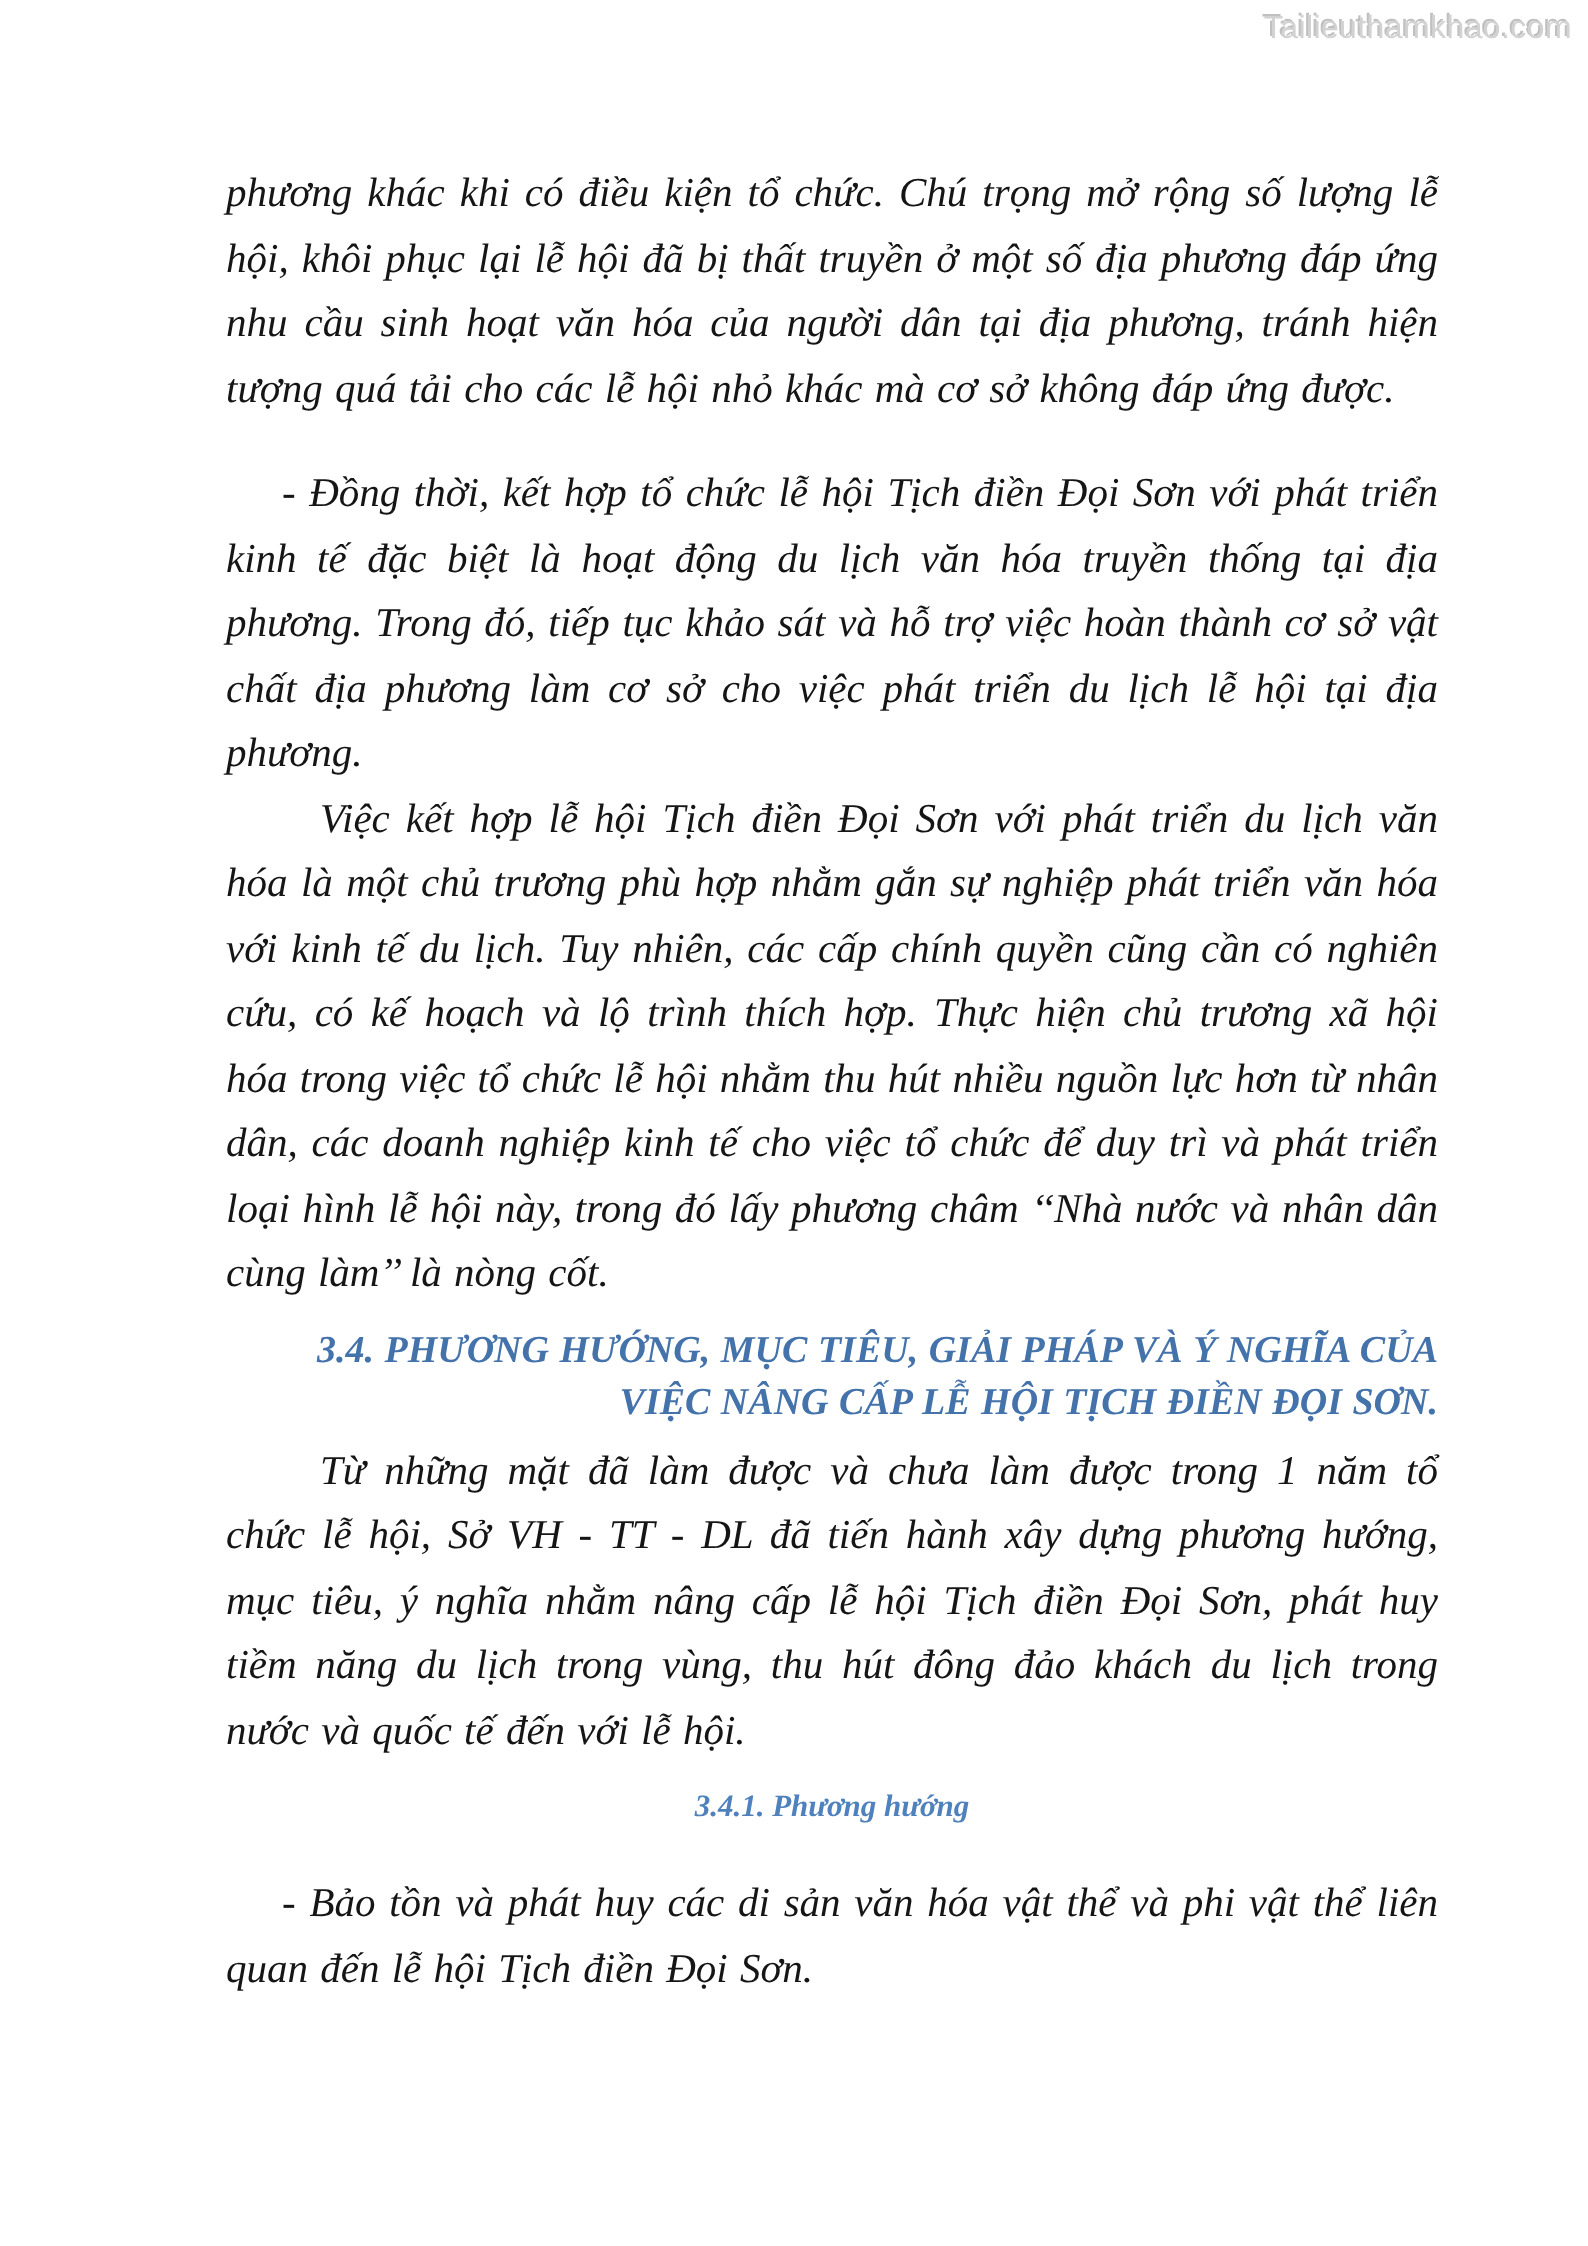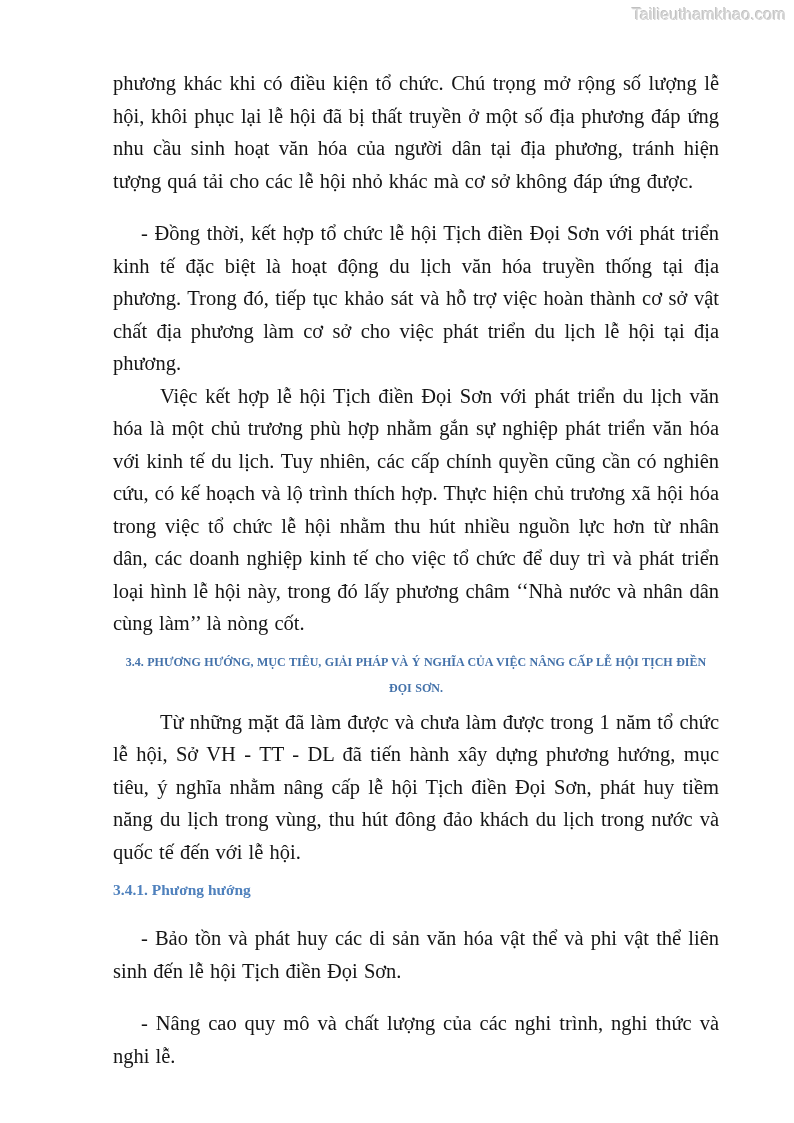--- a/index.html
+++ b/index.html
@@ -23,48 +23,49 @@
     font-family: "Liberation Sans", "DejaVu Sans", sans-serif;
     font-size: 16px;
     color: #d2d2d2;
     text-shadow: 1px 1px 0 #ffffff, -1px -1px 0 #c0c0c0;
     letter-spacing: 0.2px;
     user-select: none;
   }
   .content {
     position: absolute;
     left: 113px;
-    top: 67px;
+    top: 81px;
     width: 606px;
+    font-style: italic;
   }
   .para {
     margin: 0;
     font-size: 20.5px;
     line-height: 32.5px;
     text-align: justify;
     word-spacing: 1px;
   }
   .indent-dash   { text-indent: 28px; margin-top: 20px; }
   .indent-full   { text-indent: 47px; }
   .section-heading {
     margin: 9px 0 5px 0;
-    font-size: 12px;
+    font-size: 19px;
     line-height: 26px;
     font-weight: bold;
     color: var(--heading-color, #4472aa);
-    text-align: center;
+    text-align: right;
     word-spacing: 0.5px;
   }
   .subsection-heading {
     margin: 10px 0 2px 0;
     font-size: 15.5px;
     line-height: 24px;
     font-weight: bold;
     color: var(--subheading-color, #4f81bd);
-    text-align: left;
+    text-align: center;
   }
 </style>
 </head>
 <body>
 
 <div class="page" style="--page-bg: #ffffff; --text-color: #151515; --heading-color: #4472aa; --subheading-color: #4f81bd;">
 
   <div class="watermark">Tailieuthamkhao.com</div>
 
   <div class="content">
@@ -74,19 +75,18 @@
     <p class="para indent-dash">- Đồng thời, kết hợp tổ chức lễ hội Tịch điền Đọi Sơn với phát triển kinh tế đặc biệt là hoạt động du lịch văn hóa truyền thống tại địa phương. Trong đó, tiếp tục khảo sát và hỗ trợ việc hoàn thành cơ sở vật chất địa phương làm cơ sở cho việc phát triển du lịch lễ hội tại địa phương.</p>
 
     <p class="para indent-full">Việc kết hợp lễ hội Tịch điền Đọi Sơn với phát triển du lịch văn hóa là một chủ trương phù hợp nhằm gắn sự nghiệp phát triển văn hóa với kinh tế du lịch. Tuy nhiên, các cấp chính quyền cũng cần có nghiên cứu, có kế hoạch và lộ trình thích hợp. Thực hiện chủ trương xã hội hóa trong việc tổ chức lễ hội nhằm thu hút nhiều nguồn lực hơn từ nhân dân, các doanh nghiệp kinh tế cho việc tổ chức để duy trì và phát triển loại hình lễ hội này, trong đó lấy phương châm ‘‘Nhà nước và nhân dân cùng làm’’ là nòng cốt.</p>
 
     <h2 class="section-heading">3.4. PHƯƠNG HƯỚNG, MỤC TIÊU, GIẢI PHÁP VÀ Ý NGHĨA CỦA VIỆC NÂNG CẤP LỄ HỘI TỊCH ĐIỀN ĐỌI SƠN.</h2>
 
     <p class="para indent-full">Từ những mặt đã làm được và chưa làm được trong 1 năm tổ chức lễ hội, Sở VH - TT - DL đã tiến hành xây dựng phương hướng, mục tiêu, ý nghĩa nhằm nâng cấp lễ hội Tịch điền Đọi Sơn, phát huy tiềm năng du lịch trong vùng, thu hút đông đảo khách du lịch trong nước và quốc tế đến với lễ hội.</p>
 
     <h3 class="subsection-heading">3.4.1. Phương hướng</h3>
 
-    <p class="para indent-dash">- Bảo tồn và phát huy các di sản văn hóa vật thể và phi vật thể liên sinh đến lễ hội Tịch điền Đọi Sơn.</p>
+    <p class="para indent-dash">- Bảo tồn và phát huy các di sản văn hóa vật thể và phi vật thể liên quan đến lễ hội Tịch điền Đọi Sơn.</p>
 
-    <p class="para indent-dash">- Nâng cao quy mô và chất lượng của các nghi trình, nghi thức và nghi lễ.</p>
 
 
   </div>
 </div>
 
 </body></html>

